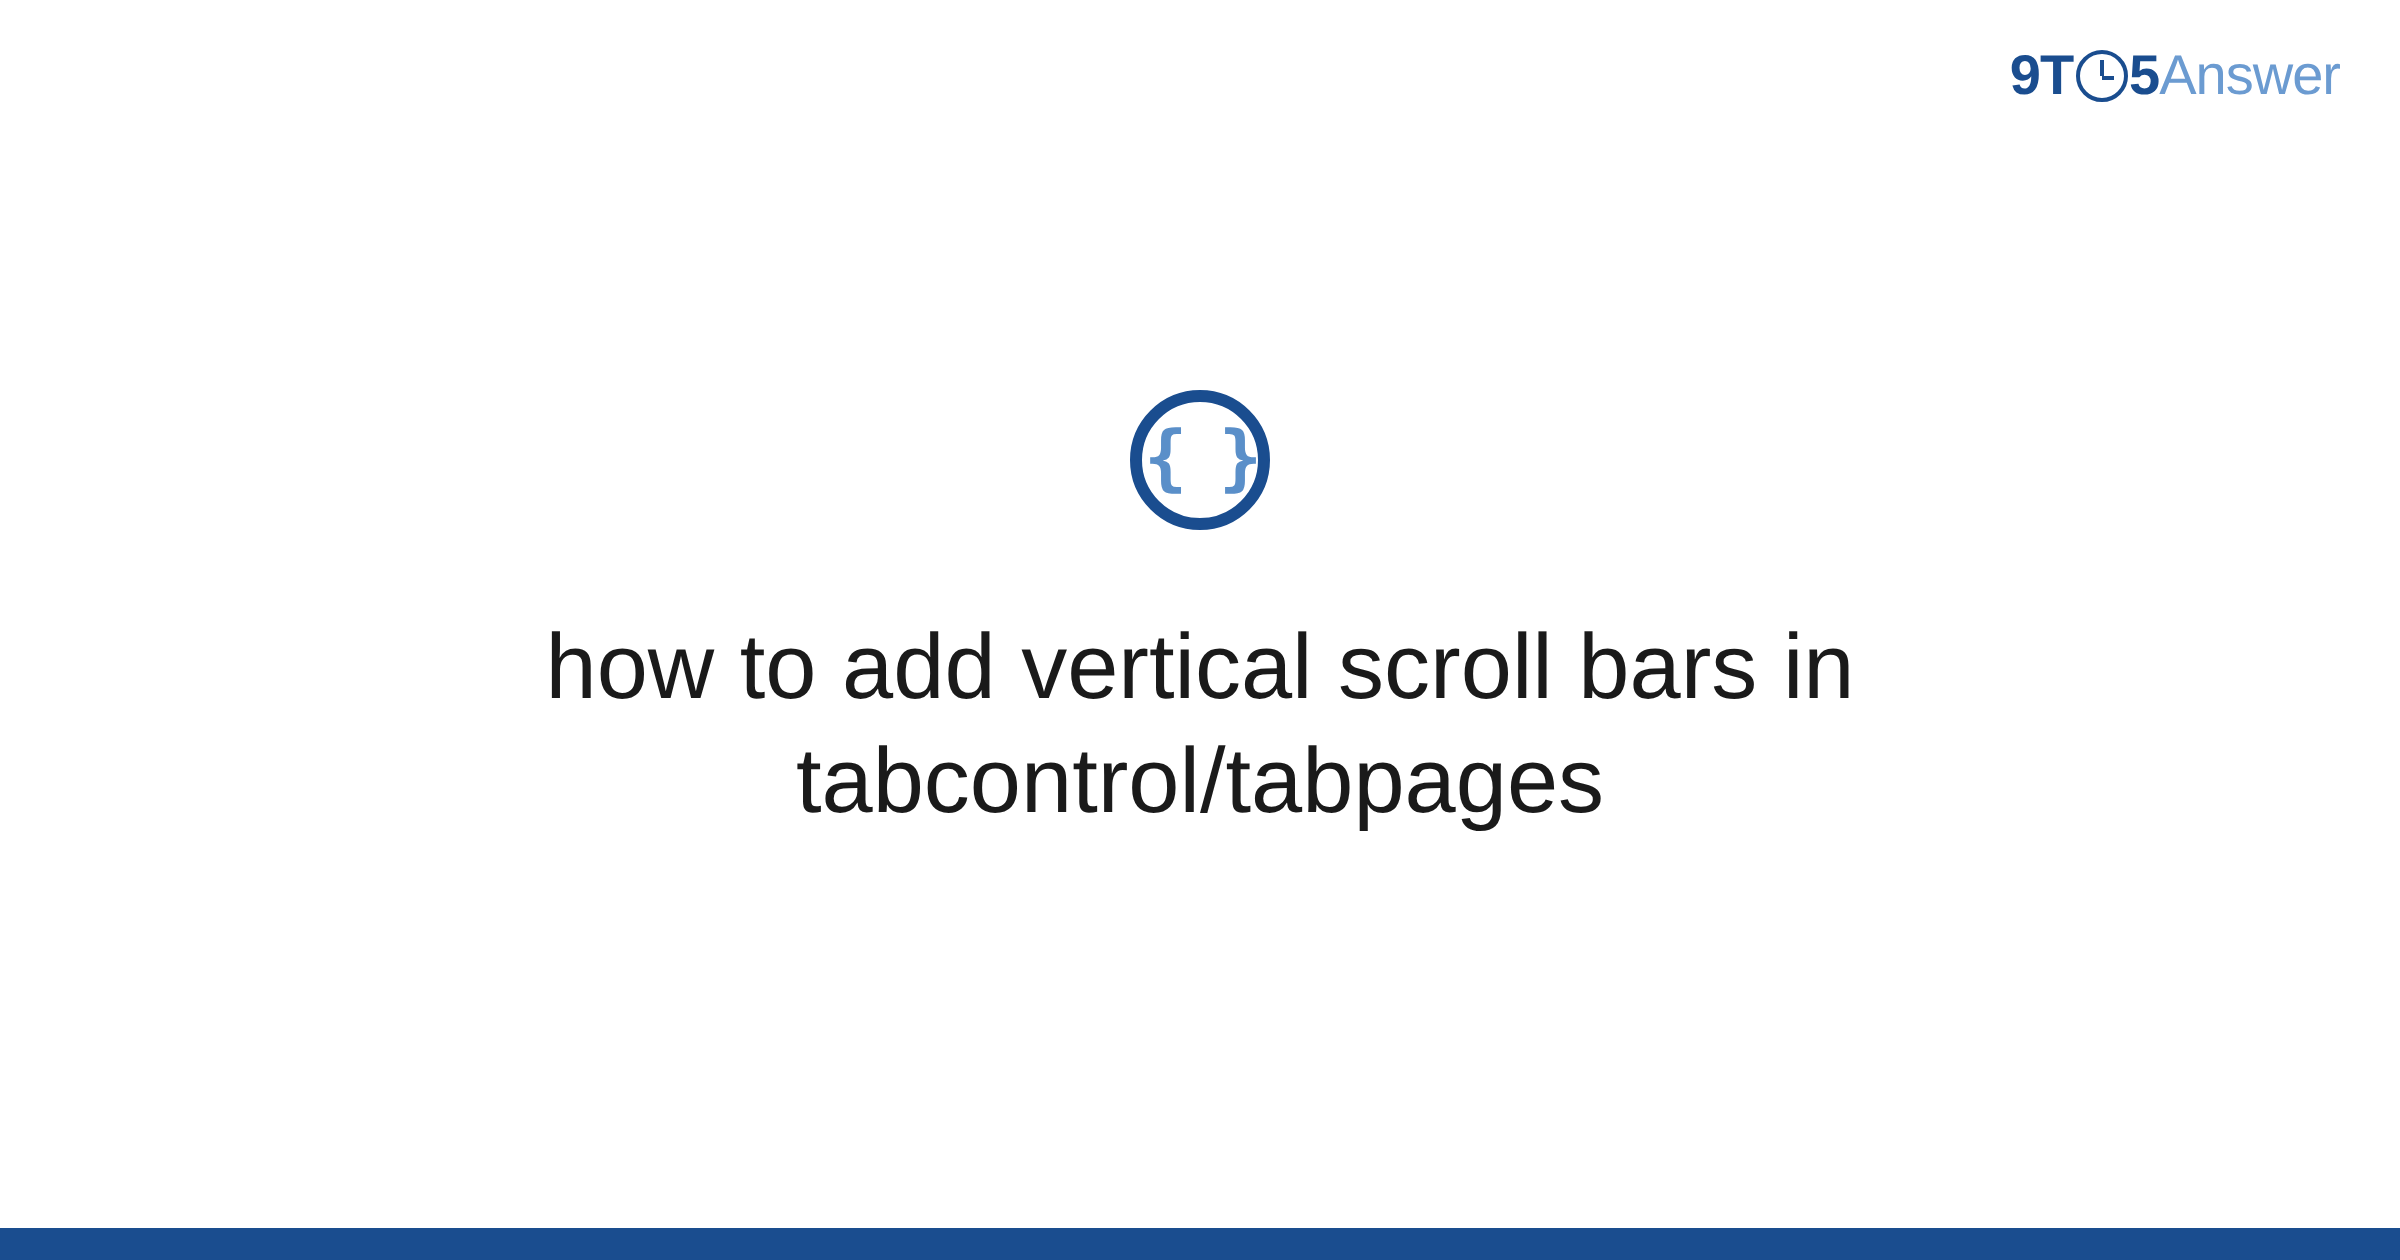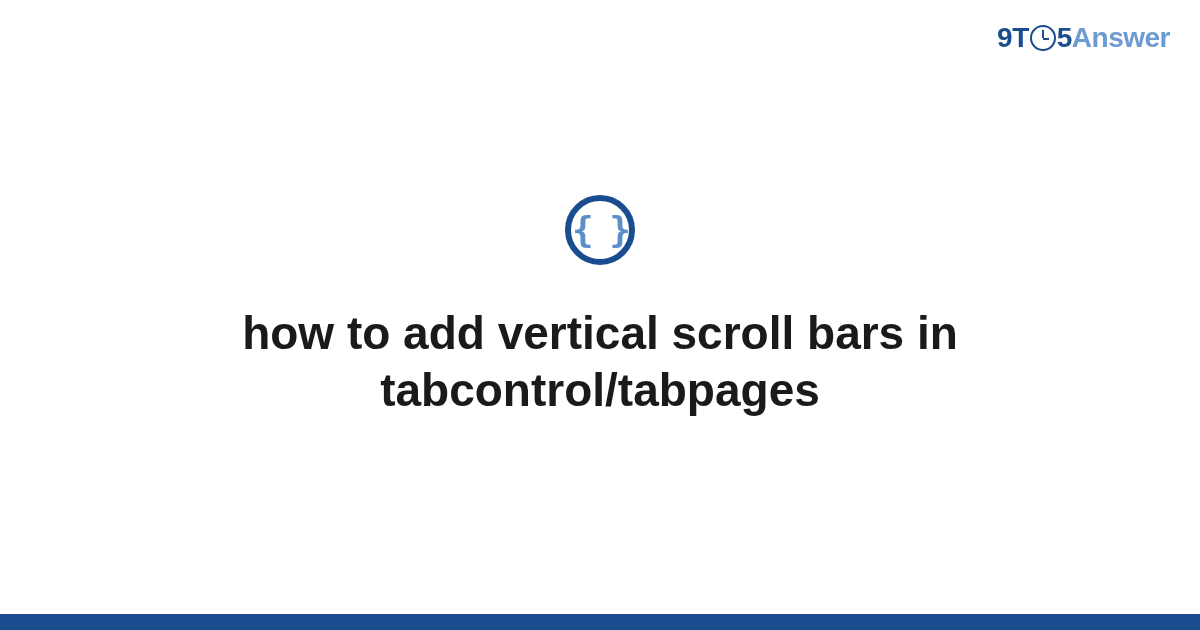--- a/index.html
+++ b/index.html
@@ -63,21 +63,21 @@
       background: #1a4d8f;
       top: 11px;
       left: 50%;
     }
     .brand-five {
       color: #1a4d8f;
       font-weight: 700;
     }
     .brand-answer {
       color: #6b9bd1;
-      font-weight: 700;
+      font-weight: 400;
     }
     .content-center {
       position: absolute;
       top: 0;
       left: 0;
       width: 1200px;
       height: 614px;
       display: flex;
       flex-direction: column;
       align-items: center;
@@ -93,21 +93,21 @@
       align-items: center;
       justify-content: center;
       font-size: 36px;
       font-weight: 700;
       color: #5a8fc9;
       letter-spacing: -3px;
       font-family: Consolas, Monaco, monospace;
     }
     .title {
       font-size: 46px;
-      font-weight: 700;
+      font-weight: 400;
       color: #1a1a1a;
       text-align: center;
       line-height: 1.25;
       max-width: 1000px;
       padding: 0 40px;
     }
     .footer-bar {
       position: absolute;
       bottom: 0;
       left: 0;

